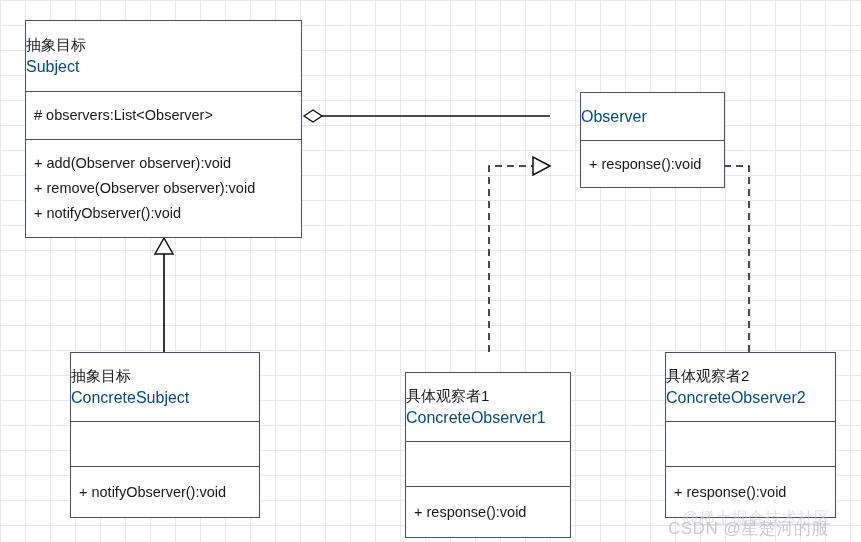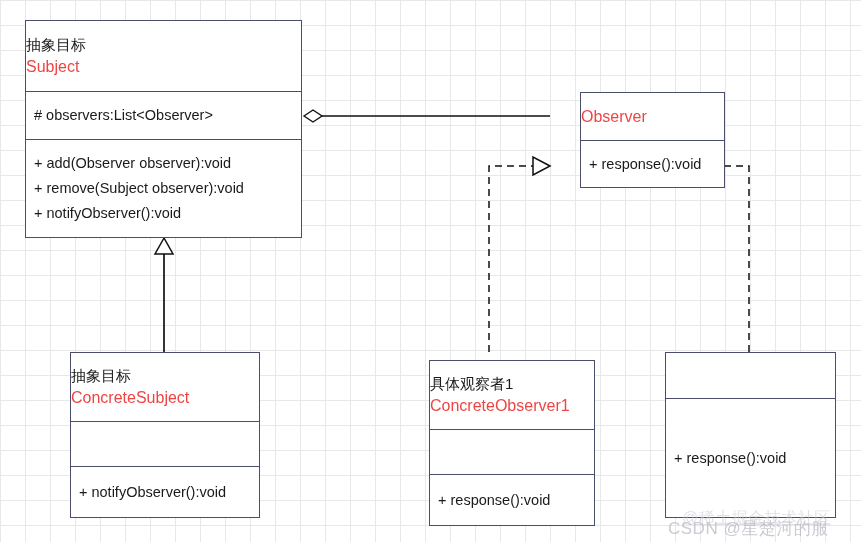--- a/index.html
+++ b/index.html
@@ -56,21 +56,21 @@
     
   }
   .cls-name-cn {
     font-size: 15px;
     color: #1a1a1a;
     line-height: 1.45;
     white-space: nowrap;
   }
   .cls-name-en {
     font-size: 16px;
-    color: #ef4444;
+    color: #0c4a6e;
     line-height: 1.45;
     white-space: nowrap;
   }
   .member {
     font-size: 14.5px;
     color: #1a1a1a;
     line-height: 1.72;
     white-space: nowrap;
   }
 
@@ -133,21 +133,21 @@
   <div class="uml-class" id="box-subject" style="left:25px; top:20px; width:277px; height:218px;">
     <div class="compartment comp-title" style="height:70px;">
       <div class="cls-name-cn">抽象目标</div>
       <div class="cls-name-en">Subject</div>
     </div>
     <div class="compartment comp-members" style="height:48px;">
       <div class="member"># observers:List&lt;Observer&gt;</div>
     </div>
     <div class="compartment comp-members" style="flex:1 1 auto;">
       <div class="member">+ add(Observer observer):void</div>
-      <div class="member">+ remove(Subject observer):void</div>
+      <div class="member">+ remove(Observer observer):void</div>
       <div class="member">+ notifyObserver():void</div>
     </div>
   </div>
 
   <div class="uml-class" id="box-observer" style="left:580px; top:92px; width:145px; height:96px;">
     <div class="compartment comp-title" style="height:47px;">
       <div class="cls-name-en">Observer</div>
     </div>
     <div class="compartment comp-members" style="flex:1 1 auto; justify-content:center;">
       <div class="member">+ response():void</div>
@@ -158,32 +158,36 @@
     <div class="compartment comp-title" style="height:68px;">
       <div class="cls-name-cn">抽象目标</div>
       <div class="cls-name-en">ConcreteSubject</div>
     </div>
     <div class="compartment comp-empty" style="height:45px;"></div>
     <div class="compartment comp-members" style="flex:1 1 auto; justify-content:center;">
       <div class="member">+ notifyObserver():void</div>
     </div>
   </div>
 
-  <div class="uml-class" id="box-concrete-observer-1" style="left:405px; top:360px; width:166px; height:166px;margin-left:24px;">
+  <div class="uml-class" id="box-concrete-observer-1" style="left:405px; top:372px; width:166px; height:166px;">
     <div class="compartment comp-title" style="height:68px;">
       <div class="cls-name-cn">具体观察者1</div>
       <div class="cls-name-en">ConcreteObserver1</div>
     </div>
     <div class="compartment comp-empty" style="height:45px;"></div>
     <div class="compartment comp-members" style="flex:1 1 auto; justify-content:center;">
       <div class="member">+ response():void</div>
     </div>
   </div>
 
   <div class="uml-class" id="box-concrete-observer-2" style="left:665px; top:352px; width:171px; height:166px;">
+    <div class="compartment comp-title" style="height:68px;">
+      <div class="cls-name-cn">具体观察者2</div>
+      <div class="cls-name-en">ConcreteObserver2</div>
+    </div>
     <div class="compartment comp-empty" style="height:45px;"></div>
     <div class="compartment comp-members" style="flex:1 1 auto; justify-content:center;">
       <div class="member">+ response():void</div>
     </div>
   </div>
 
   <div class="watermark wm-back" style="left:682px; top:508px;text-decoration:underline;">@稀土掘金技术社区</div>
   <div class="watermark" style="left:668px; top:517px;">CSDN @星楚河的服</div>
 
 </div>

